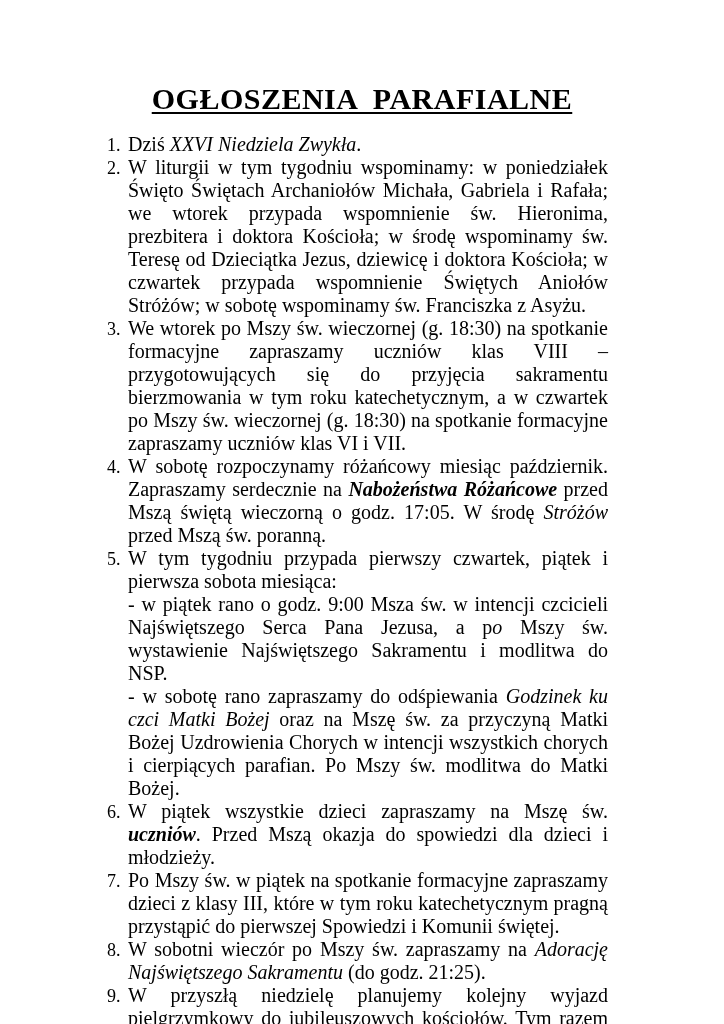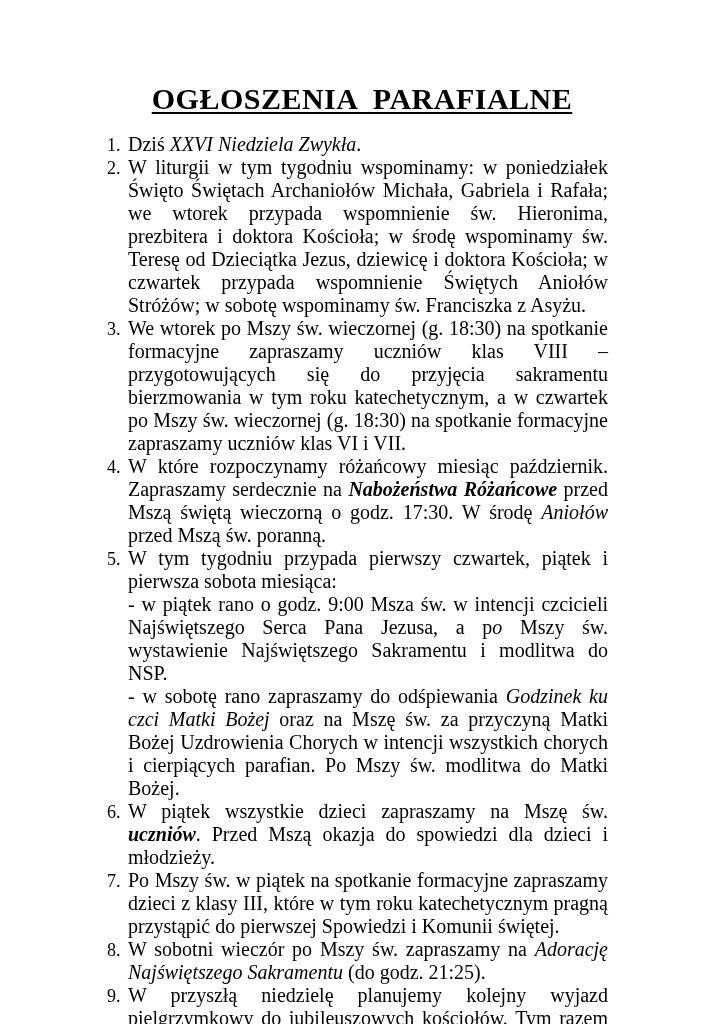--- a/index.html
+++ b/index.html
@@ -61,21 +61,21 @@
 </style>
 </head>
 <body>
 
 <div class="page">
   <h1 class="title">OGŁOSZENIA  PARAFIALNE</h1>
   <ol class="announcements" id="announcements">
       <li class="item"><span class="num">1.</span><span class="text"><span>Dziś </span><span class="run-i">XXVI Niedziela Zwykła</span><span>.</span></span></li>
       <li class="item"><span class="num">2.</span><span class="text"><span>W liturgii w tym tygodniu wspominamy: w poniedziałek Święto Świętach Archaniołów Michała, Gabriela i Rafała; we wtorek przypada wspomnienie św. Hieronima, prezbitera i doktora Kościoła; w środę wspominamy św. Teresę od Dzieciątka Jezus, dziewicę i doktora Kościoła; w czwartek przypada wspomnienie Świętych Aniołów Stróżów; w sobotę wspominamy św. Franciszka z Asyżu.</span></span></li>
       <li class="item"><span class="num">3.</span><span class="text"><span>We wtorek po Mszy św. wieczornej (g. 18:30) na spotkanie formacyjne zapraszamy uczniów klas VIII – przygotowujących się do przyjęcia sakramentu bierzmowania w tym roku katechetycznym, a w czwartek po Mszy św. wieczornej (g. 18:30) na spotkanie formacyjne zapraszamy uczniów klas VI i VII.</span></span></li>
-      <li class="item"><span class="num">4.</span><span class="text"><span>W które rozpoczynamy różańcowy miesiąc październik. Zapraszamy serdecznie na </span><span class="run-bi">Nabożeństwa Różańcowe</span><span> przed Mszą świętą wieczorną o godz. 17:30. W środę </span><span class="run-i">Aniołów</span><span> przed Mszą św. poranną.</span></span></li>
+      <li class="item"><span class="num">4.</span><span class="text"><span>W sobotę rozpoczynamy różańcowy miesiąc październik. Zapraszamy serdecznie na </span><span class="run-bi">Nabożeństwa Różańcowe</span><span> przed Mszą świętą wieczorną o godz. 17:05. W środę </span><span class="run-i">Stróżów</span><span> przed Mszą św. poranną.</span></span></li>
       <li class="item"><span class="num">5.</span><span class="text"><span>W tym tygodniu przypada pierwszy czwartek, piątek i pierwsza sobota miesiąca:
 - w piątek rano o godz. 9:00 Msza św. w intencji czcicieli Najświętszego Serca Pana Jezusa, a p</span><span class="run-i">o</span><span> Mszy św. wystawienie Najświętszego Sakramentu i modlitwa do NSP.
 - w sobotę rano zapraszamy do odśpiewania </span><span class="run-i">Godzinek ku czci Matki Bożej</span><span> oraz na Mszę św. za przyczyną Matki Bożej Uzdrowienia Chorych w intencji wszystkich chorych i cierpiących parafian. Po Mszy św. modlitwa do Matki Bożej.</span></span></li>
       <li class="item"><span class="num">6.</span><span class="text"><span>W piątek wszystkie dzieci zapraszamy na Mszę św. </span><span class="run-bi">uczniów</span><span>. Przed Mszą okazja do spowiedzi dla dzieci i młodzieży.</span></span></li>
       <li class="item"><span class="num">7.</span><span class="text"><span>Po Mszy św. w piątek na spotkanie formacyjne zapraszamy dzieci z klasy III, które w tym roku katechetycznym pragną przystąpić do pierwszej Spowiedzi i Komunii świętej.</span></span></li>
       <li class="item"><span class="num">8.</span><span class="text"><span>W sobotni wieczór po Mszy św. zapraszamy na </span><span class="run-i">Adorację Najświętszego Sakramentu</span><span> (do godz. 21:25).</span></span></li>
       <li class="item"><span class="num">9.</span><span class="text"><span>W przyszłą niedzielę planujemy kolejny wyjazd pielgrzymkowy do jubileuszowych kościołów. Tym razem odwiedzić chcemy</span></span></li>
     </ol>
 </div>
 

